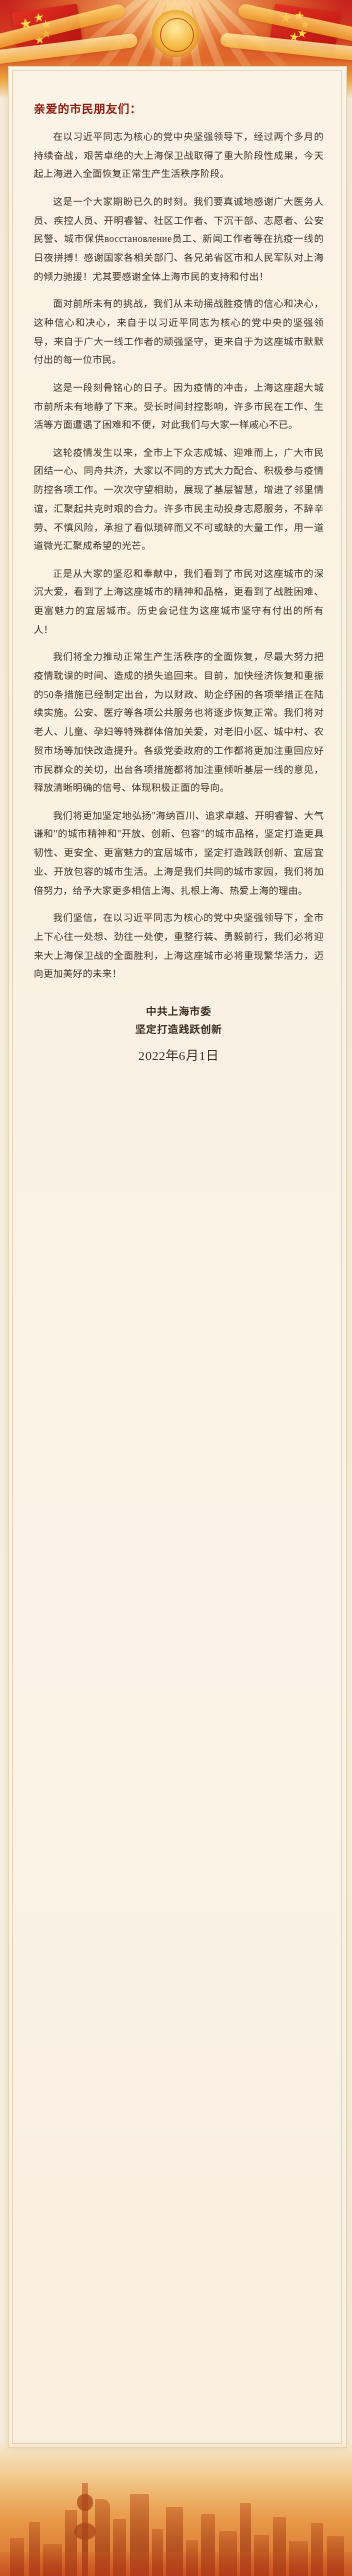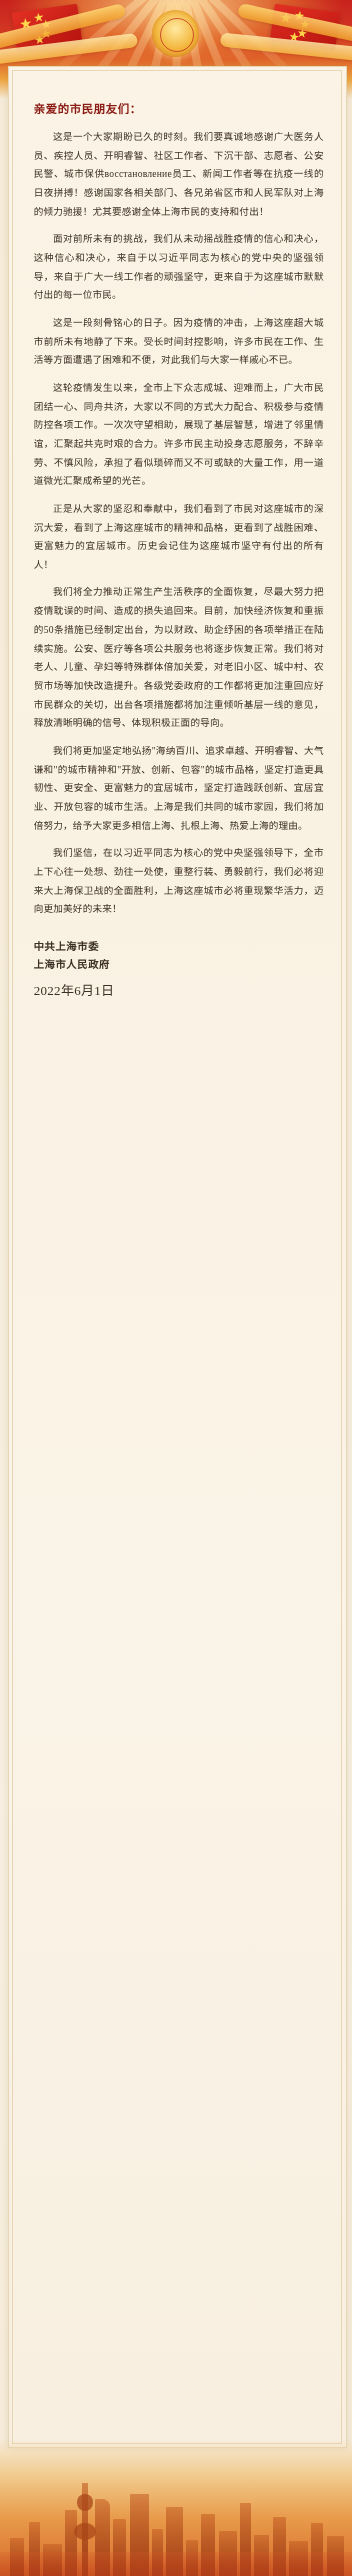--- a/index.html
+++ b/index.html
@@ -119,21 +119,21 @@
     font-size: 9.6px;
     line-height: 1.95;
     color: #3c2f23;
     text-align: justify;
     text-indent: 2em;
     margin: 0 0 8.8px 0;
     letter-spacing: 0.2px;
   }
   .signature {
     margin-top: 18.7px;
-    text-align: left;
+    text-align: center;
     color: #3c2f23;
   }
   .sig-line {
     font-size: 10.4px;
     font-weight: bold;
     line-height: 1.75;
     letter-spacing: 0.5px;
   }
   .sig-date {
     font-size: 13px;
@@ -222,32 +222,33 @@
       <div class="emblem-inner"></div>
     </div>
   </div>
 
   <div class="paper">
     <div class="paper-inner"></div>
     <div class="content">
 
       <h1 class="salutation">亲爱的市民朋友们：</h1>
 
+      <p class="para">在以习近平同志为核心的党中央坚强领导下，经过两个多月的持续奋战，艰苦卓绝的大上海保卫战取得了重大阶段性成果，今天起上海进入全面恢复正常生产生活秩序阶段。</p>
       <p class="para">这是一个大家期盼已久的时刻。我们要真诚地感谢广大医务人员、疾控人员、开明睿智、社区工作者、下沉干部、志愿者、公安民警、城市保供восстановление员工、新闻工作者等在抗疫一线的日夜拼搏！感谢国家各相关部门、各兄弟省区市和人民军队对上海的倾力驰援！尤其要感谢全体上海市民的支持和付出！</p>
       <p class="para">面对前所未有的挑战，我们从未动摇战胜疫情的信心和决心，这种信心和决心，来自于以习近平同志为核心的党中央的坚强领导，来自于广大一线工作者的顽强坚守，更来自于为这座城市默默付出的每一位市民。</p>
       <p class="para">这是一段刻骨铭心的日子。因为疫情的冲击，上海这座超大城市前所未有地静了下来。受长时间封控影响，许多市民在工作、生活等方面遭遇了困难和不便，对此我们与大家一样戚心不已。</p>
       <p class="para">这轮疫情发生以来，全市上下众志成城、迎难而上，广大市民团结一心、同舟共济，大家以不同的方式大力配合、积极参与疫情防控各项工作。一次次守望相助，展现了基层智慧，增进了邻里情谊，汇聚起共克时艰的合力。许多市民主动投身志愿服务，不辞辛劳、不慎风险，承担了看似琐碎而又不可或缺的大量工作，用一道道微光汇聚成希望的光芒。</p>
       <p class="para">正是从大家的坚忍和奉献中，我们看到了市民对这座城市的深沉大爱，看到了上海这座城市的精神和品格，更看到了战胜困难、更富魅力的宜居城市。历史会记住为这座城市坚守有付出的所有人！</p>
       <p class="para">我们将全力推动正常生产生活秩序的全面恢复，尽最大努力把疫情耽误的时间、造成的损失追回来。目前，加快经济恢复和重振的50条措施已经制定出台，为以财政、助企纾困的各项举措正在陆续实施。公安、医疗等各项公共服务也将逐步恢复正常。我们将对老人、儿童、孕妇等特殊群体倍加关爱，对老旧小区、城中村、农贸市场等加快改造提升。各级党委政府的工作都将更加注重回应好市民群众的关切，出台各项措施都将加注重倾听基层一线的意见，释放清晰明确的信号、体现积极正面的导向。</p>
       <p class="para">我们将更加坚定地弘扬"海纳百川、追求卓越、开明睿智、大气谦和"的城市精神和"开放、创新、包容"的城市品格，坚定打造更具韧性、更安全、更富魅力的宜居城市，坚定打造践跃创新、宜居宜业、开放包容的城市生活。上海是我们共同的城市家园，我们将加倍努力，给予大家更多相信上海、扎根上海、热爱上海的理由。</p>
       <p class="para">我们坚信，在以习近平同志为核心的党中央坚强领导下，全市上下心往一处想、劲往一处使，重整行装、勇毅前行，我们必将迎来大上海保卫战的全面胜利，上海这座城市必将重现繁华活力，迈向更加美好的未来！</p>
 
       <div class="signature">
         <div class="sig-line">中共上海市委</div>
-        <div class="sig-line">上海市人民政府</div>
+        <div class="sig-line">坚定打造践跃创新</div>
         <div class="sig-date">2022年6月1日</div>
       </div>
 
     </div>
   </div>
 
   <div class="skyline">
     <div class="bld" style="left:10px;  width:14.3px; height:38px;"></div>
     <div class="bld" style="left:29px;  width:11px; height:54px;"></div>
     <div class="bld" style="left:43px;  width:18.7px; height:32px;"></div>

